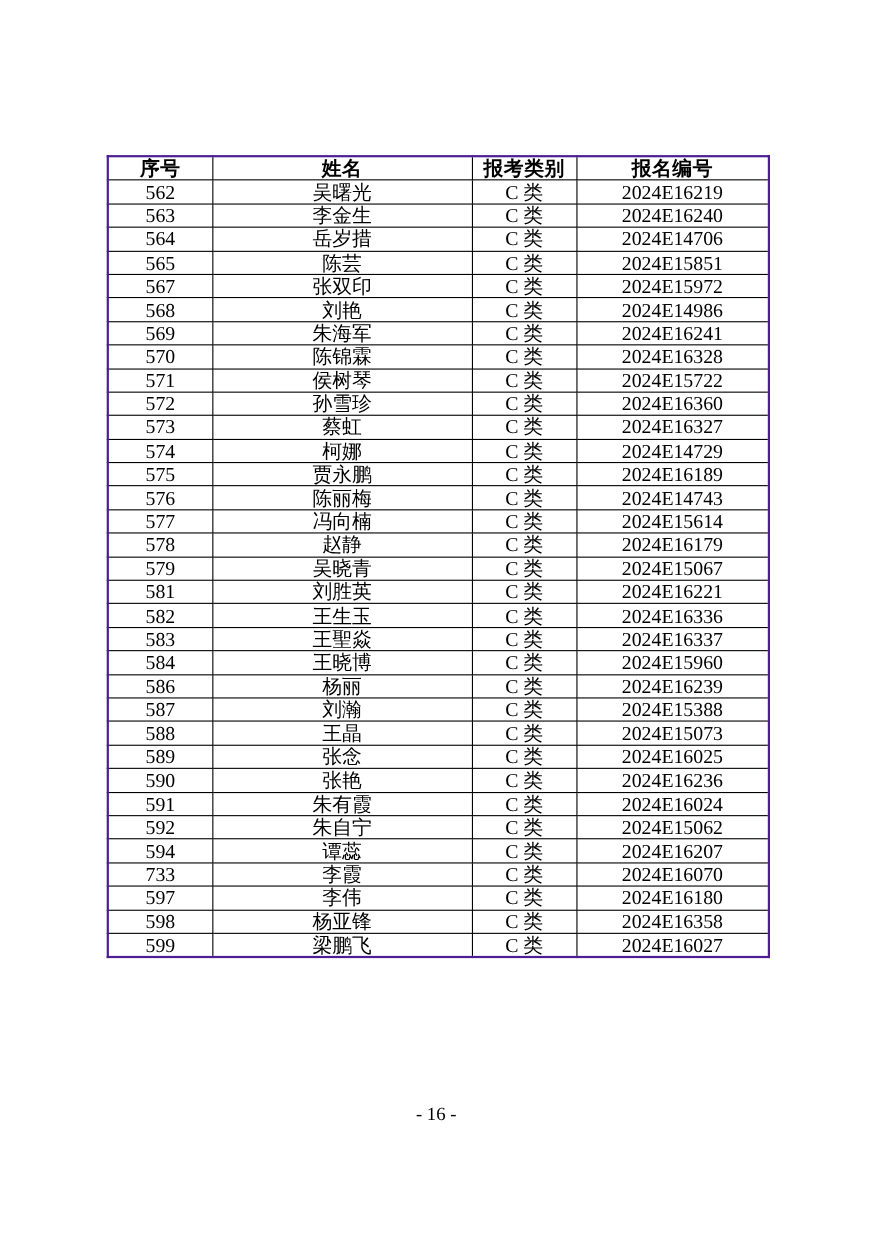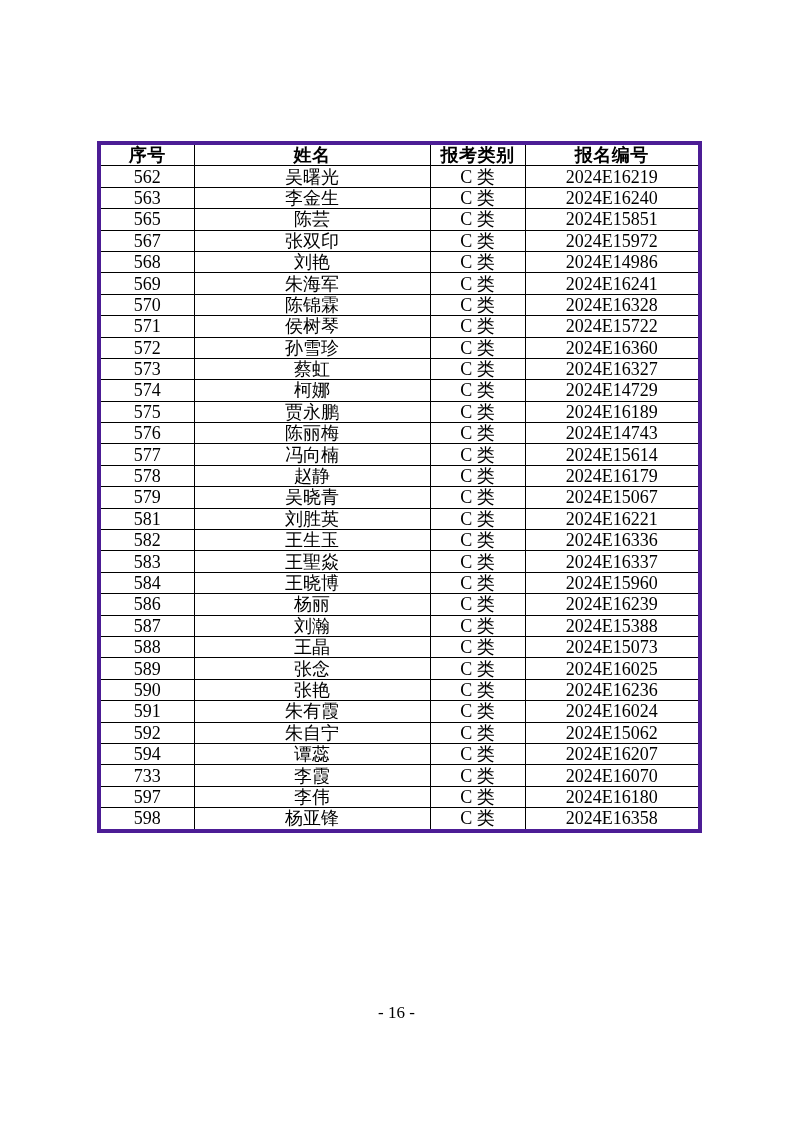--- a/index.html
+++ b/index.html
@@ -16,21 +16,21 @@
     color: #000000;
     font-family: "Liberation Serif", "DejaVu Serif", serif;
   }
   table.roster {
     position: absolute;
     left: 97px;
     top: 141px;
     width: 601px;
     border-collapse: collapse;
     table-layout: fixed;
-    border: 4px solid #4c1d95;
+    border: 2px solid #4c1d95;
   }
   table.roster th,
   table.roster td {
     border: 1px solid #000000;
     padding: 0;
     height: 20.4px;
     text-align: center;
     vertical-align: middle;
     white-space: nowrap;
     overflow: hidden;
@@ -84,20 +84,26 @@
           <td>C 类</td>
           <td>2024E16219</td>
         </tr>
         <tr>
           <td>563</td>
           <td>李金生</td>
           <td>C 类</td>
           <td>2024E16240</td>
         </tr>
         <tr>
+          <td>564</td>
+          <td>岳岁措</td>
+          <td>C 类</td>
+          <td>2024E14706</td>
+        </tr>
+        <tr>
           <td>565</td>
           <td>陈芸</td>
           <td>C 类</td>
           <td>2024E15851</td>
         </tr>
         <tr>
           <td>567</td>
           <td>张双印</td>
           <td>C 类</td>
           <td>2024E15972</td>
@@ -257,18 +263,24 @@
           <td>李伟</td>
           <td>C 类</td>
           <td>2024E16180</td>
         </tr>
         <tr>
           <td>598</td>
           <td>杨亚锋</td>
           <td>C 类</td>
           <td>2024E16358</td>
         </tr>
+        <tr>
+          <td>599</td>
+          <td>梁鹏飞</td>
+          <td>C 类</td>
+          <td>2024E16027</td>
+        </tr>
       </tbody>
   </table>
 
   <div class="page-number">- 16 -</div>
 
 </div>
 
 </body></html>

